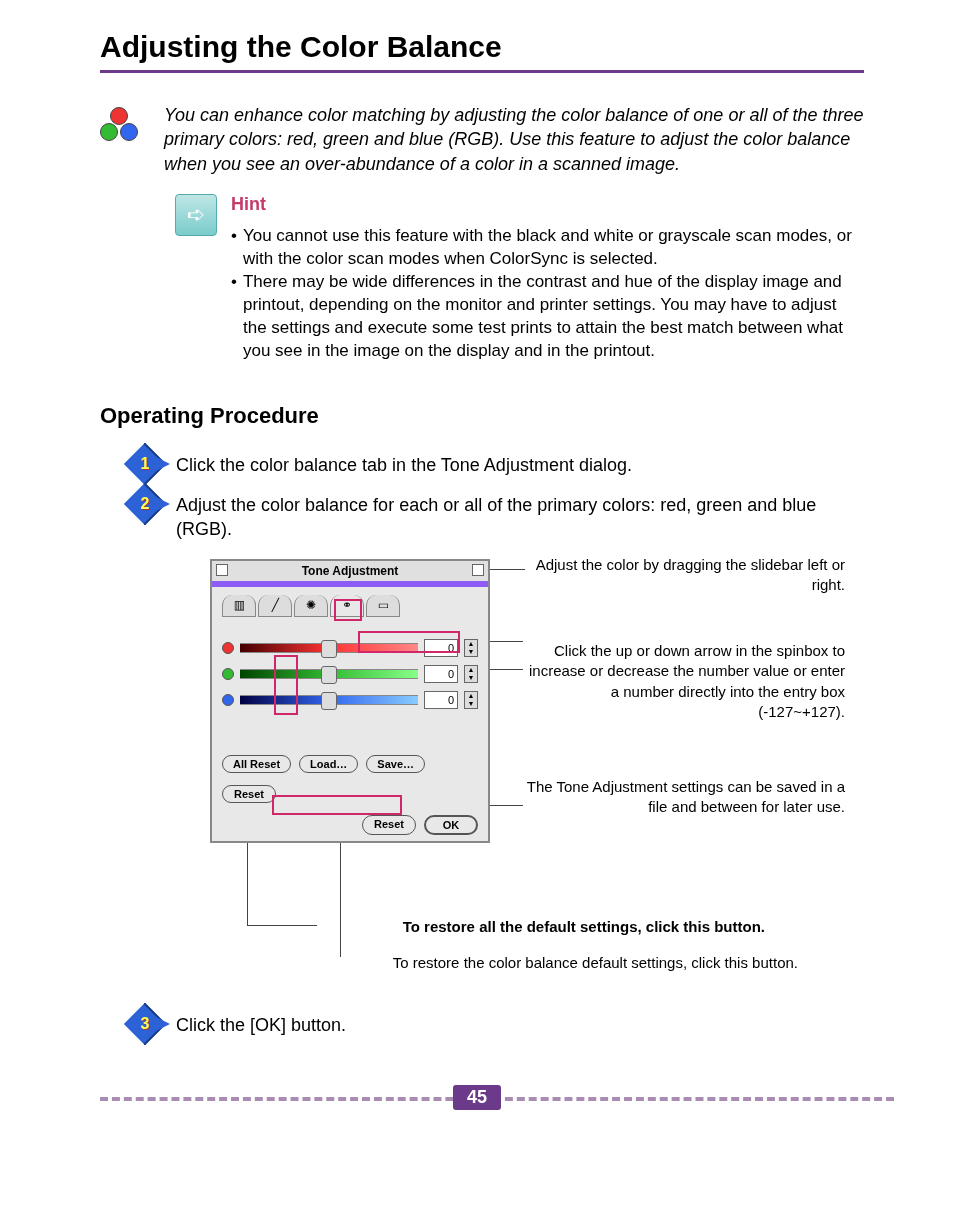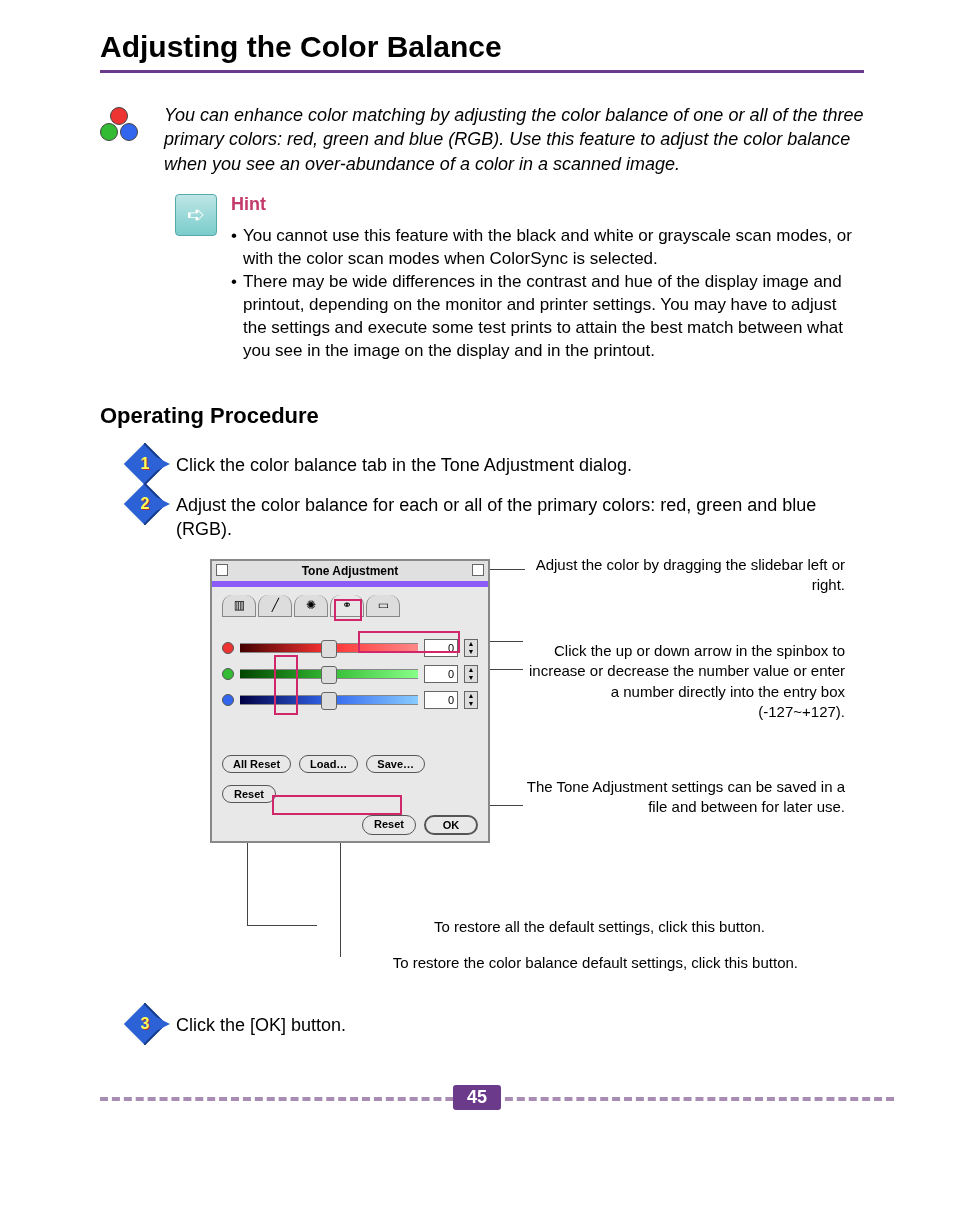--- a/index.html
+++ b/index.html
@@ -374,21 +374,21 @@
       </div>
 
       <div class="hl tab4"></div>
       <div class="hl row1"></div>
       <div class="hl r2"></div>
       <div class="hl saveload"></div>
 
       <div class="callout" style="left:325px; top:-4px;">Adjust the color by dragging the slidebar left or right.</div>
       <div class="callout" style="left:325px; top:82px;">Click the up or down arrow in the spinbox to increase or decrease the number value or enter a number directly into the entry box (-127~+127).</div>
       <div class="callout" style="left:325px; top:218px;">The Tone Adjustment settings can be saved in a file and between for later use.</div>
-      <div class="callout" style="left:125px; top:358px; width:440px;">To restore all the default settings, click this button.</div>
+      <div class="callout" style="left:125px; top:358px; width:440px;font-weight:bold;">To restore all the default settings, click this button.</div>
       <div class="callout" style="left:78px; top:394px; width:520px;">To restore the color balance default settings, click this button.</div>
     </div>
 
     <div class="step-row" style="margin-top:20px">
       <div class="num-badge">
         <div class="sq"></div>
           <div class="tri"></div>
           <div class="n">3</div>
       </div>
       <div class="step-text">Click the [OK] button.</div>

